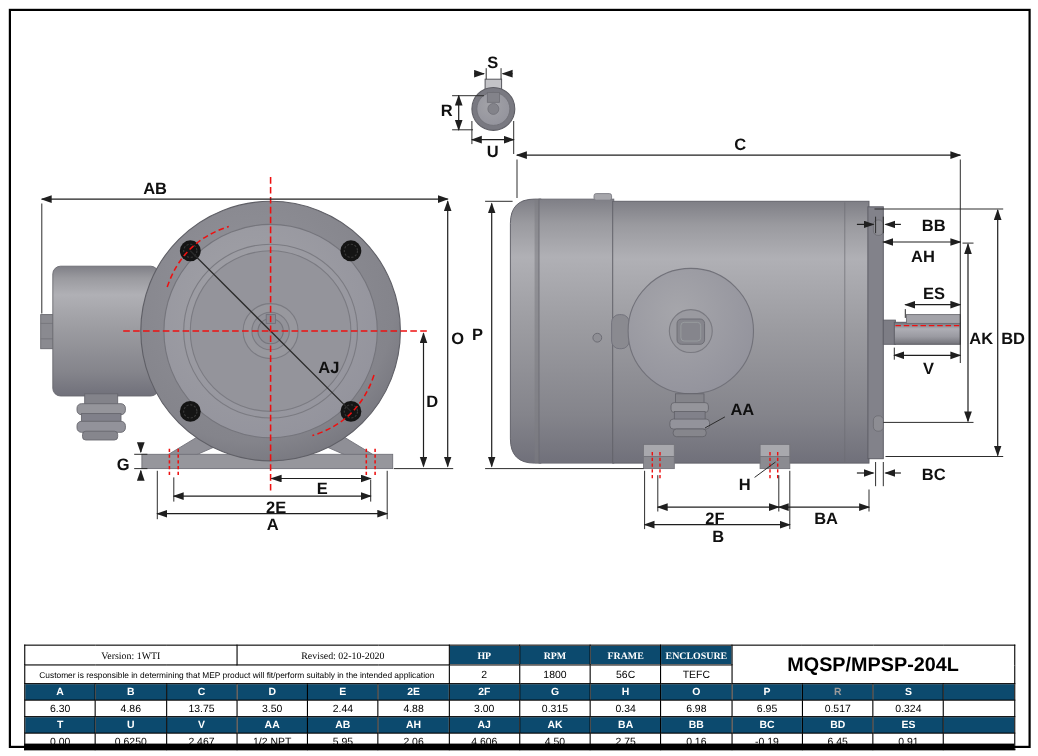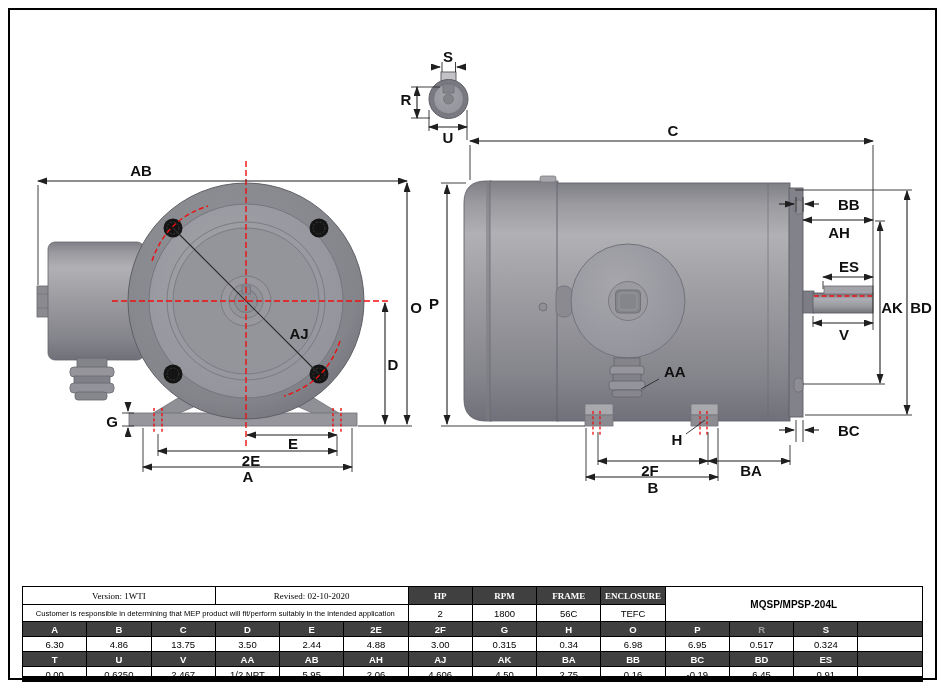--- a/index.html
+++ b/index.html
@@ -6,26 +6,26 @@
   #page{position:relative;width:944px;height:687px;background:#fff;overflow:hidden;
         font-family:"Liberation Sans", sans-serif;}
   #frame{position:absolute;left:8px;top:8px;width:925px;height:668px;border:2.5px solid #000;}
   svg{position:absolute;left:0;top:0;}
   .dimlbl{font:bold 15px "Liberation Sans",sans-serif;fill:#101010;}
   
   #spec{position:absolute;left:22px;top:586px;width:900px;border-collapse:collapse;
         table-layout:fixed;font-family:"Liberation Sans",sans-serif;}
   #spec td,#spec th{border:1px solid #000;text-align:center;vertical-align:middle;
         padding:0;overflow:hidden;white-space:nowrap;}
-  #spec .hdr{background:#404040;color:#fff;font-weight:bold;font-size:9.5px;height:14px;}
+  #spec .hdr{background:#0c4a6e;color:#fff;font-weight:bold;font-size:9.5px;height:14px;}
   #spec .hdr.muted{color:#9a9a9a;}
   #spec .val{font-size:9.5px;height:14px;color:#000;}
   #spec .meta{font-size:9px;height:17px;font-family:Liberation Serif, serif;}
   #spec .disc{font-size:7.6px;height:16px;margin-top:12px;}
-  #spec .model{font-weight:bold;font-size:10px;margin-top:24px;}
+  #spec .model{font-weight:bold;font-size:18px;margin-top:24px;}
   #band{position:absolute;left:22px;top:676px;width:900px;height:6px;background:#000;}
 </style>
 </head>
 <body>
 
 <div id="page">
   <div id="frame"></div>
 
   <svg width="944" height="582" viewBox="0 0 944 582">
     <defs>

